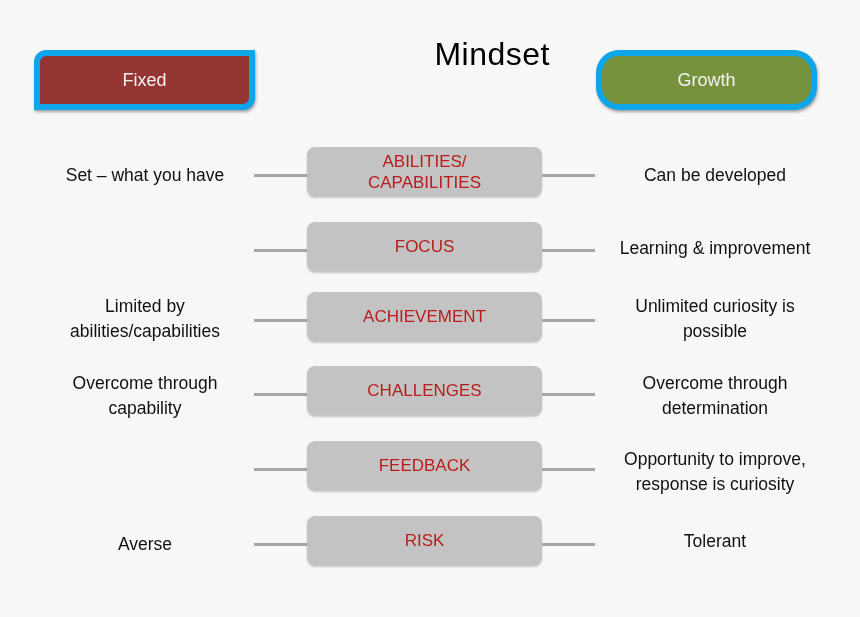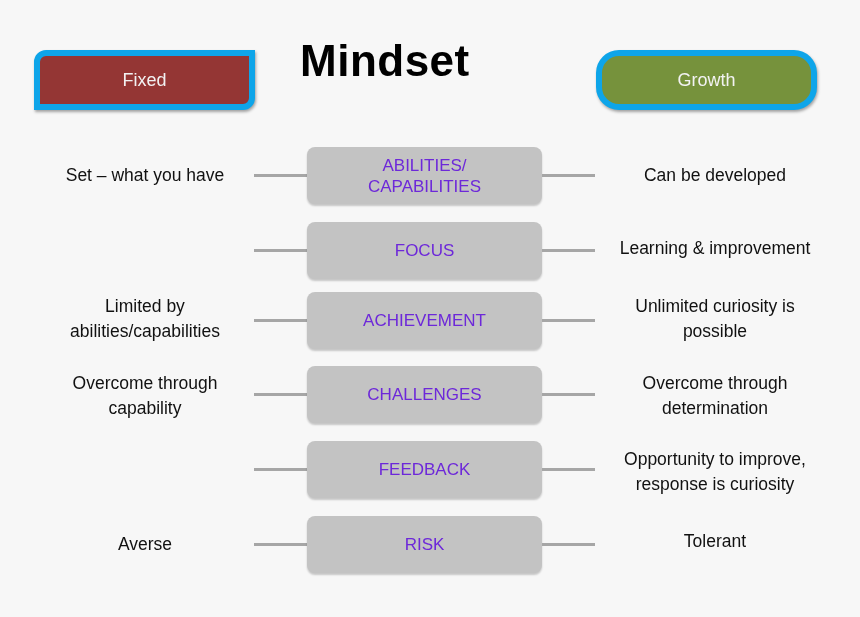--- a/index.html
+++ b/index.html
@@ -1,29 +1,29 @@
 <!DOCTYPE html>
 <html><head>
 <meta charset="utf-8">
 <style>
   html, body { margin:0; padding:0; }
   body { width:860px; height:617px; background:#f7f7f7; position:relative; overflow:hidden;
          font-family:"Liberation Sans", "DejaVu Sans", sans-serif; color:#111; }
-  .title { position:absolute; left:300px; top:36px; width:250px; text-align:left;
-           font-size:44px; font-weight:bold; color:#000; letter-spacing:0.5px; }
+  .title { position:absolute; left:300px; top:36px; width:250px; text-align:right;
+           font-size:32px; font-weight:normal; color:#000; letter-spacing:0.5px; }
   .hdr { position:absolute; top:50px; width:221px; height:60px; box-sizing:border-box;
          border:6px solid #0ea5e9; border-radius:12px 0 12px 0;
          color:#f2f2f2; font-size:18px; display:flex; align-items:center; justify-content:center;
          box-shadow:1px 2px 3px rgba(0,0,0,0.35); }
   .hdr.fixed { left:34px; background:#943634; }
   .hdr.growth { left:596px; background:#76923c;border-radius:23px; }
   .row { position:absolute; left:0; width:860px; height:57px;padding-left:43px; }
-  .cbox { position:absolute; left:307px; top:0; width:235px; height:57px; background:#c3c3c3;
+  .cbox { position:absolute; left:307px; top:0; width:235px; height:49px; background:#c3c3c3;
           border-radius:8px; box-shadow:0 2px 2px rgba(0,0,0,0.2);
-          color:#6d28d9; font-size:17px; text-align:center; display:flex; align-items:center;
+          color:#b91c1c; font-size:17px; text-align:center; display:flex; align-items:center;
           justify-content:center; line-height:21px; white-space:pre-line; }
   .line { position:absolute; top:27px; height:3px; background:#a6a6a6; }
   .line.l { left:254px; width:53px; }
   .line.r { left:542px; width:53px; }
   .txt { position:absolute; font-size:17.5px; line-height:25px; text-align:center; white-space:pre-line; color:#111; }
   .txt.left { left:20px; width:250px; }
   .txt.right { left:585px; width:260px; }
 </style>
 </head>
 <body>

